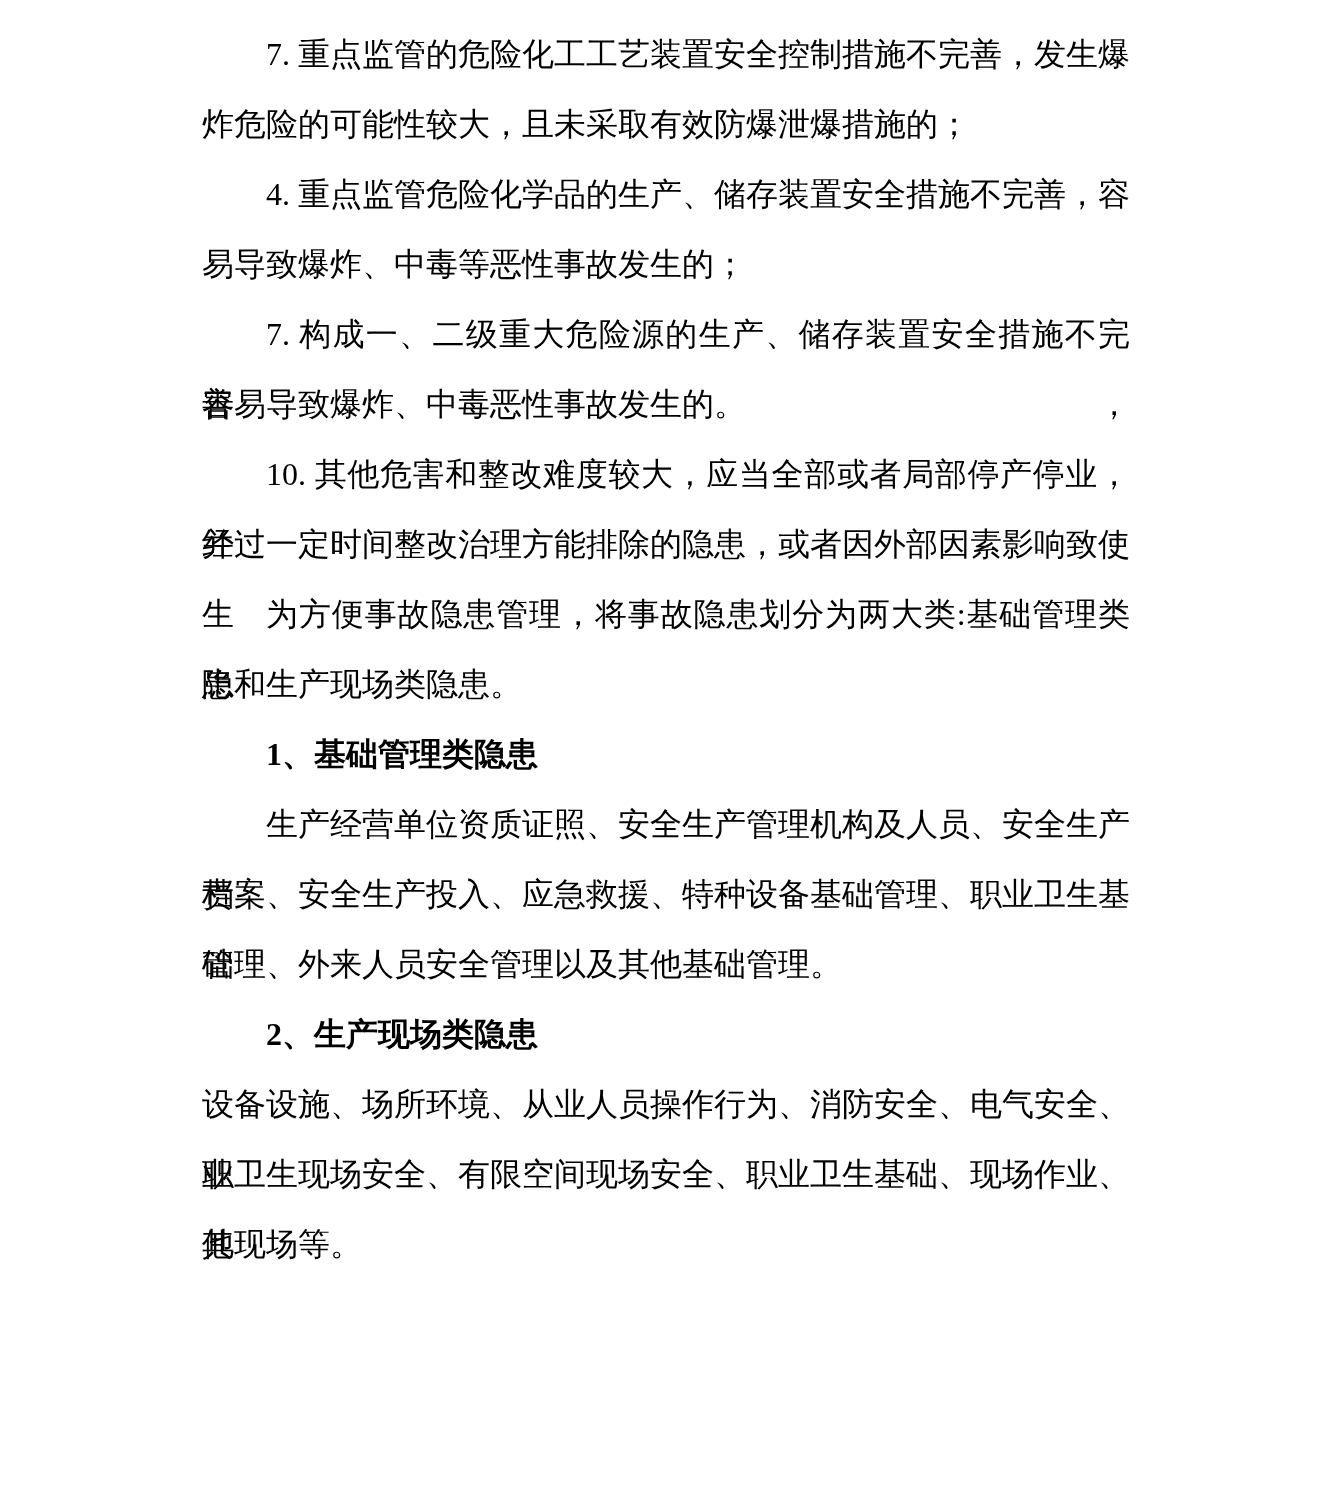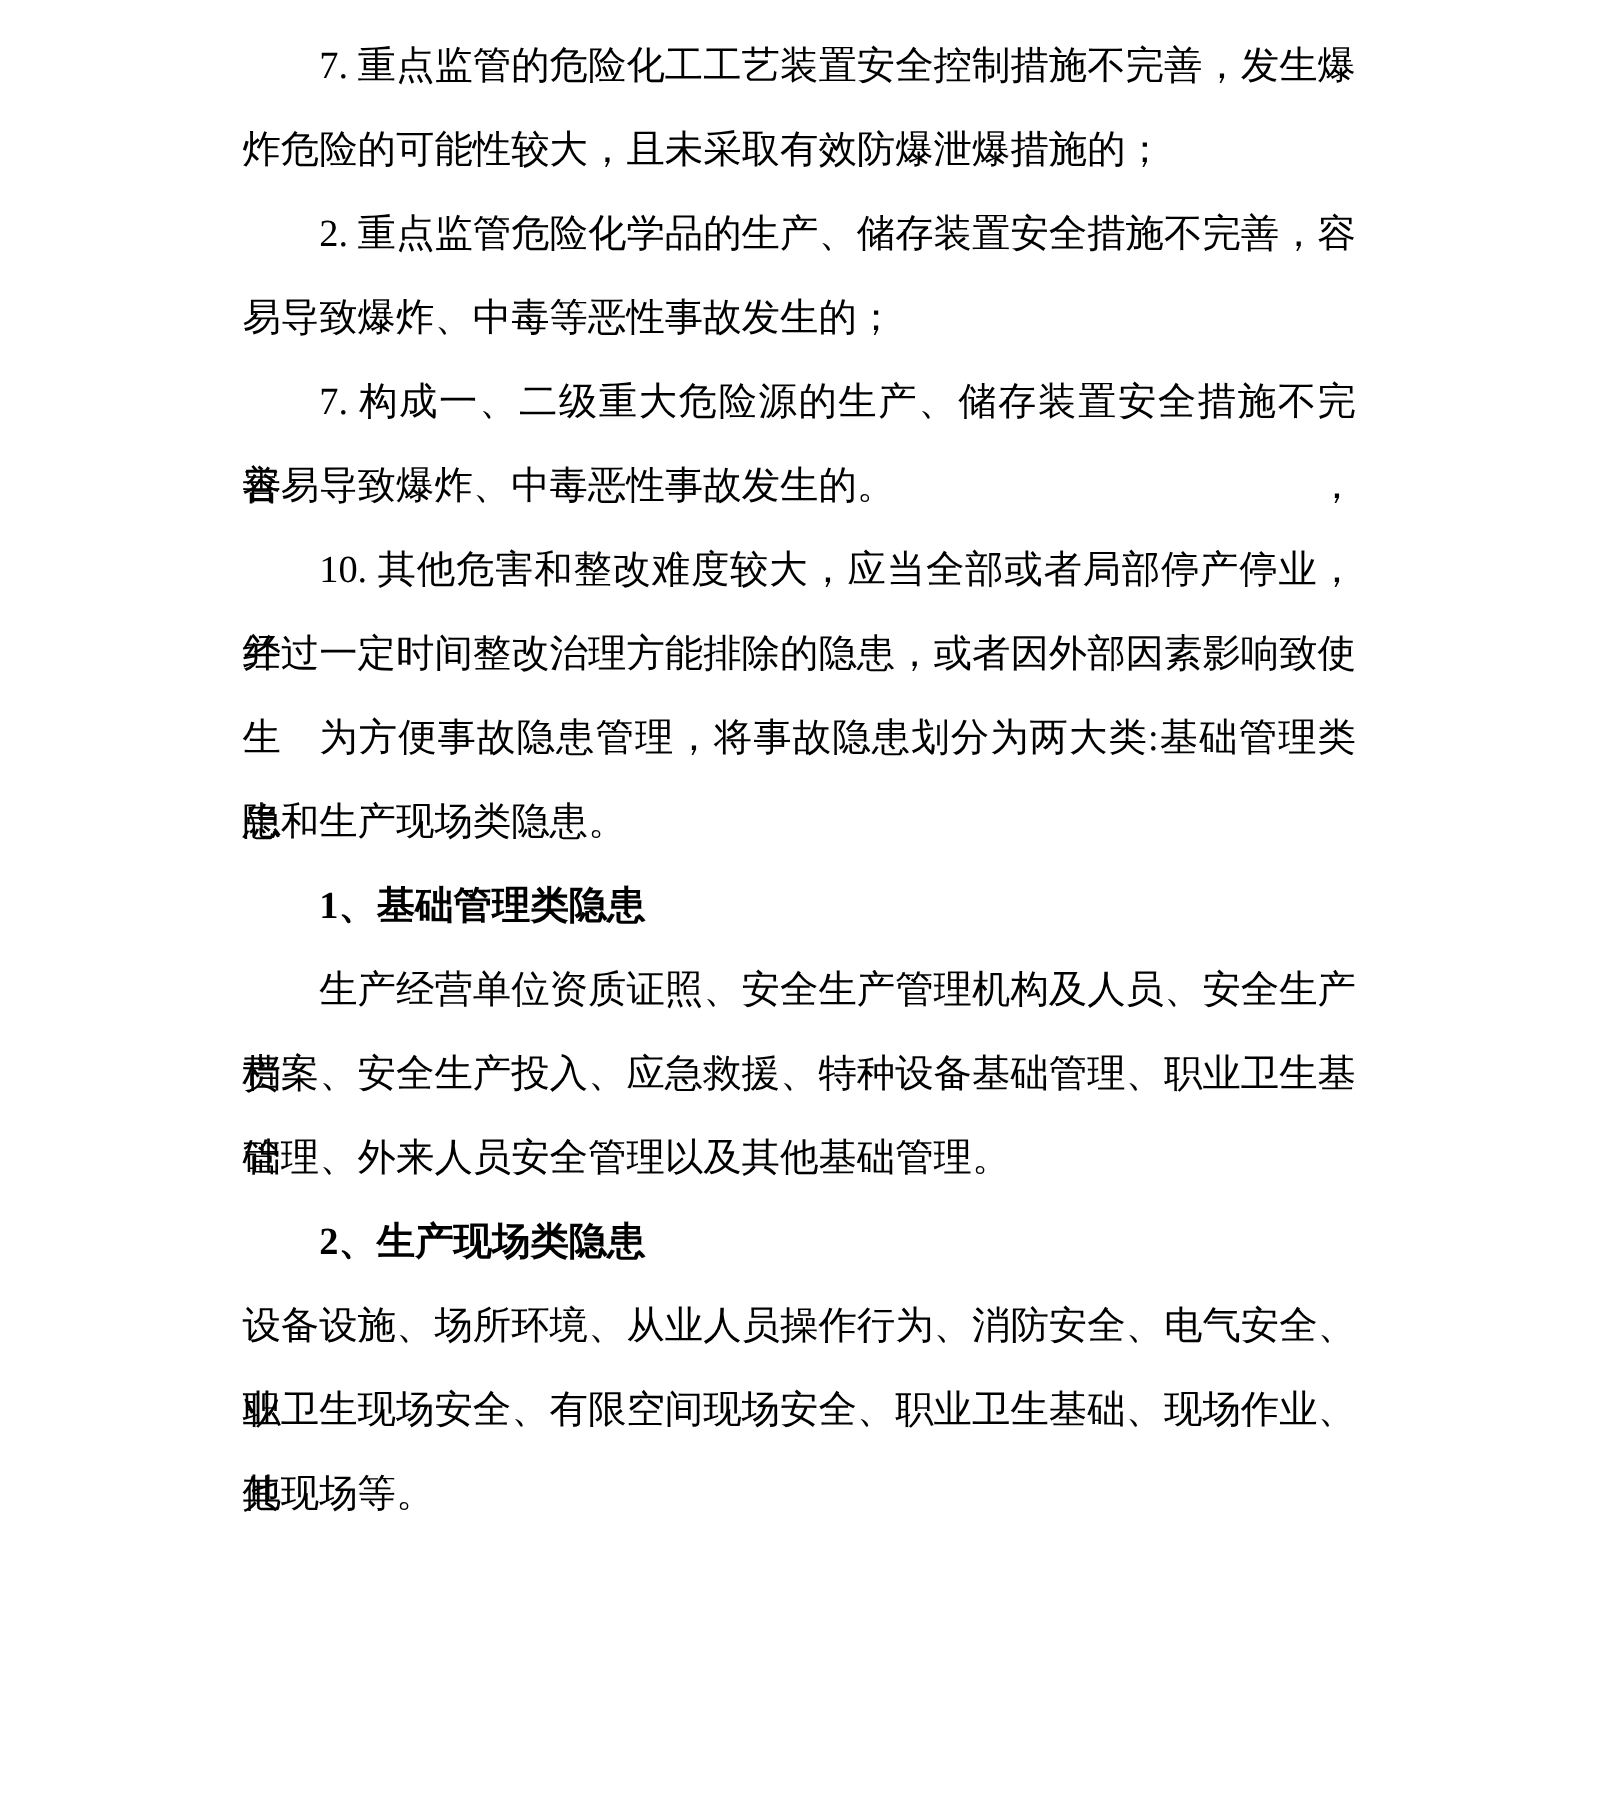--- a/index.html
+++ b/index.html
@@ -64,21 +64,21 @@
   }
 </style>
 </head>
 <body>
 
 <div class="page">
 
   <div class="content">
       <div class="line indent justify">7. 重点监管的危险化工工艺装置安全控制措施不完善，发生爆</div>
       <div class="line">炸危险的可能性较大，且未采取有效防爆泄爆措施的；</div>
-      <div class="line indent justify">2. 重点监管危险化学品的生产、储存装置安全措施不完善，容</div>
+      <div class="line indent justify">4. 重点监管危险化学品的生产、储存装置安全措施不完善，容</div>
       <div class="line">易导致爆炸、中毒等恶性事故发生的；</div>
       <div class="line indent justify">7. 构成一、二级重大危险源的生产、储存装置安全措施不完善，</div>
       <div class="line">容易导致爆炸、中毒恶性事故发生的。</div>
       <div class="line indent justify">10. 其他危害和整改难度较大，应当全部或者局部停产停业，并</div>
       <div class="line justify">经过一定时间整改治理方能排除的隐患，或者因外部因素影响致使生</div>
       <div class="line indent justify">为方便事故隐患管理，将事故隐患划分为两大类:基础管理类隐</div>
       <div class="line">患和生产现场类隐患。</div>
       <div class="line bold indent">1、基础管理类隐患</div>
       <div class="line indent justify">生产经营单位资质证照、安全生产管理机构及人员、安全生产责</div>
       <div class="line justify">档案、安全生产投入、应急救援、特种设备基础管理、职业卫生基础</div>

